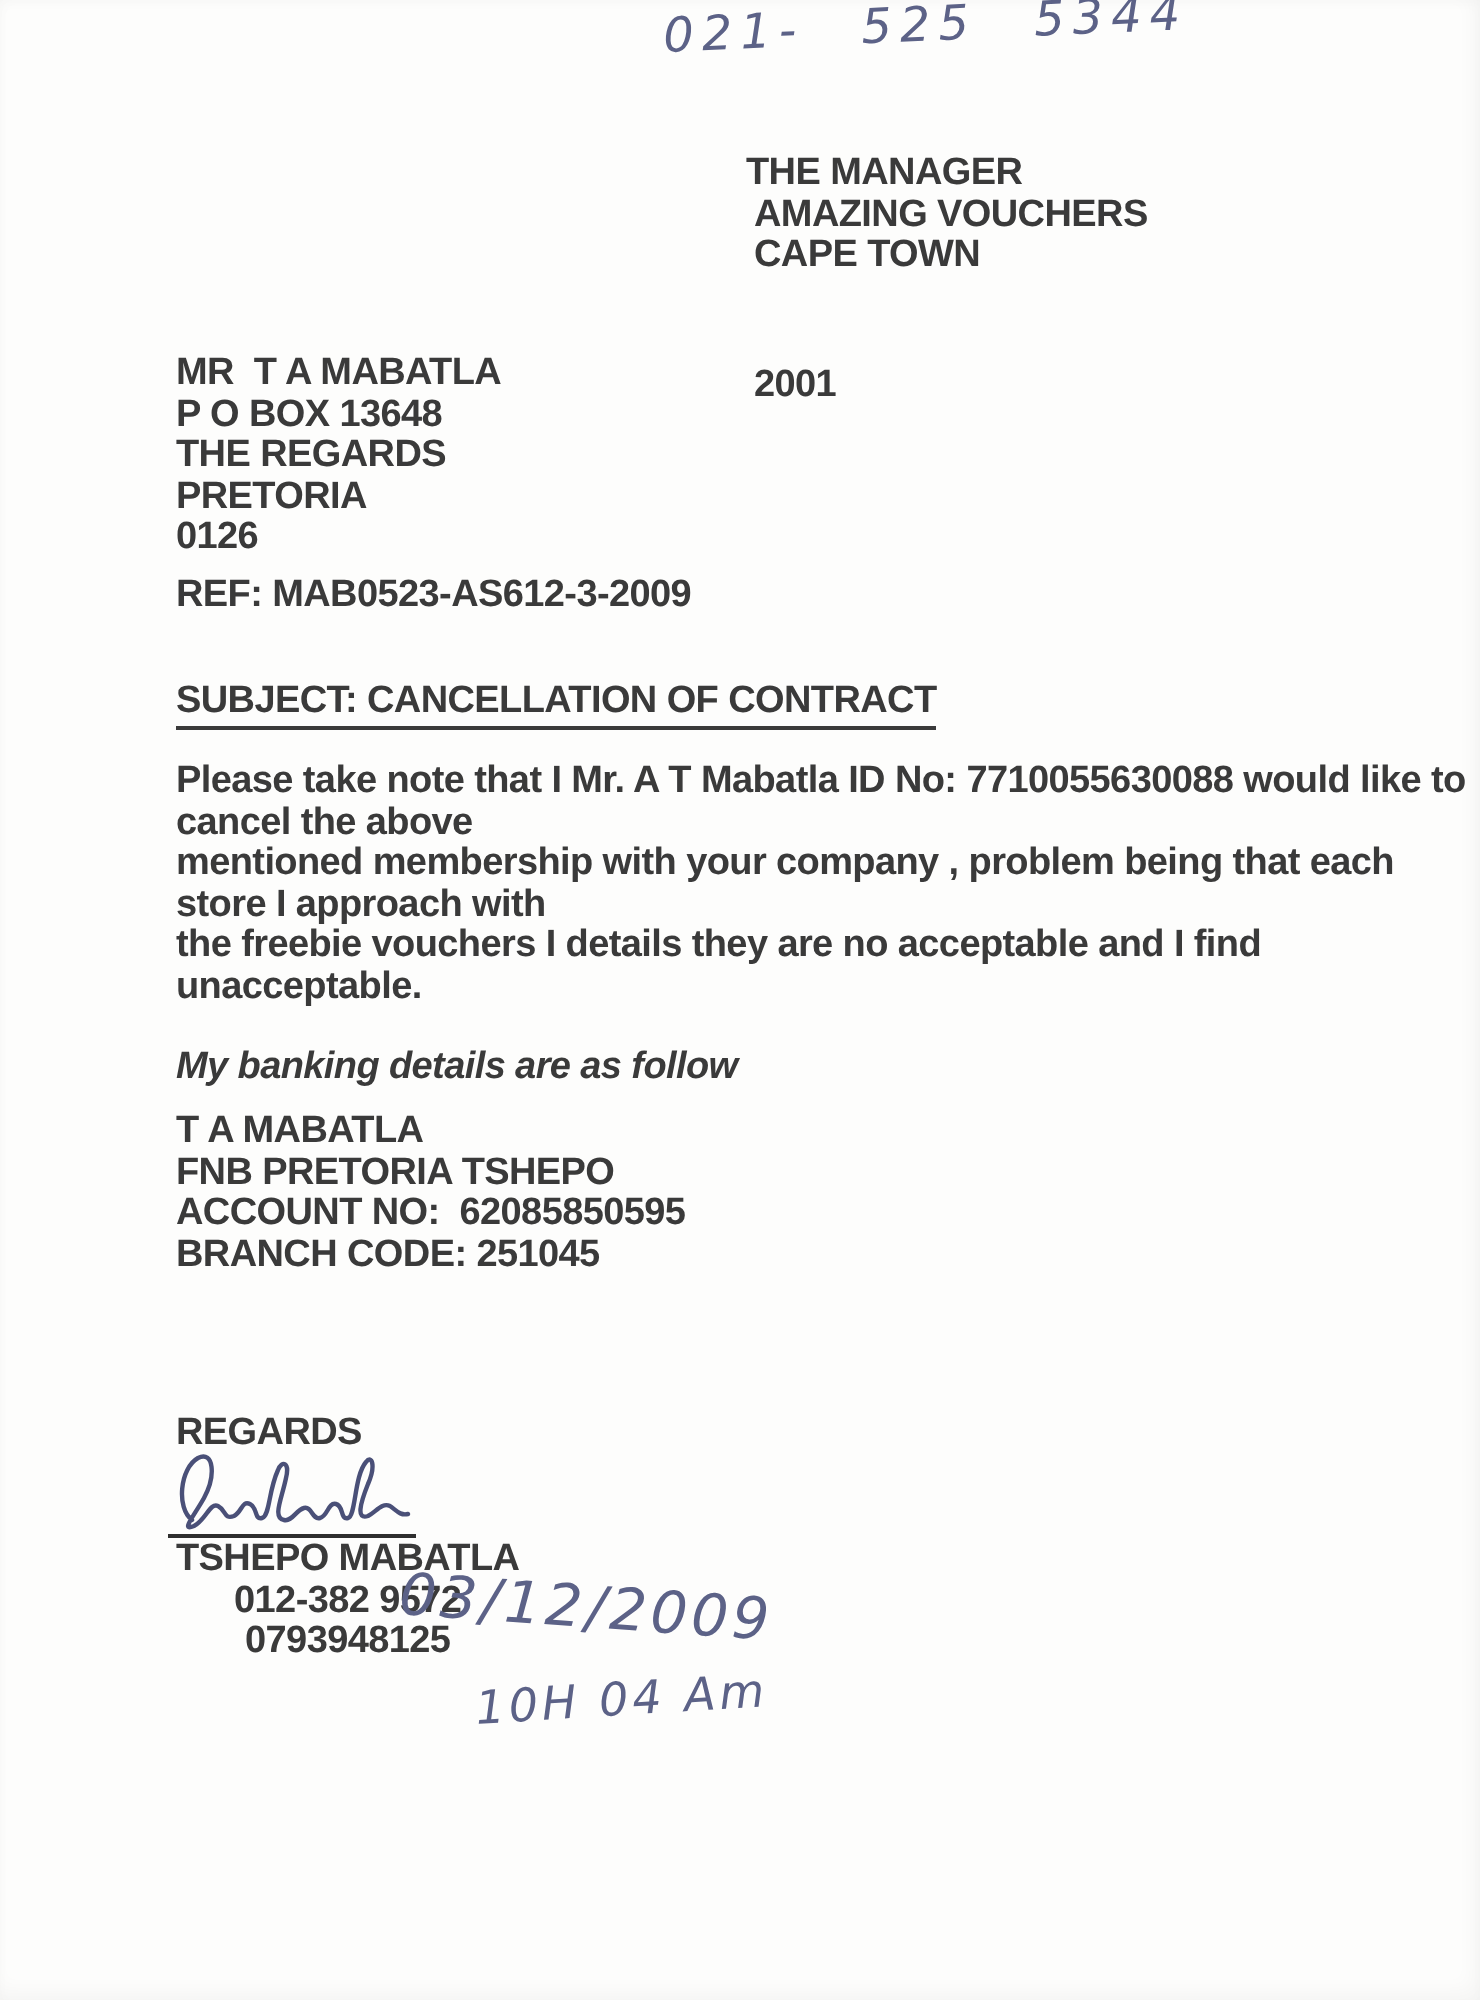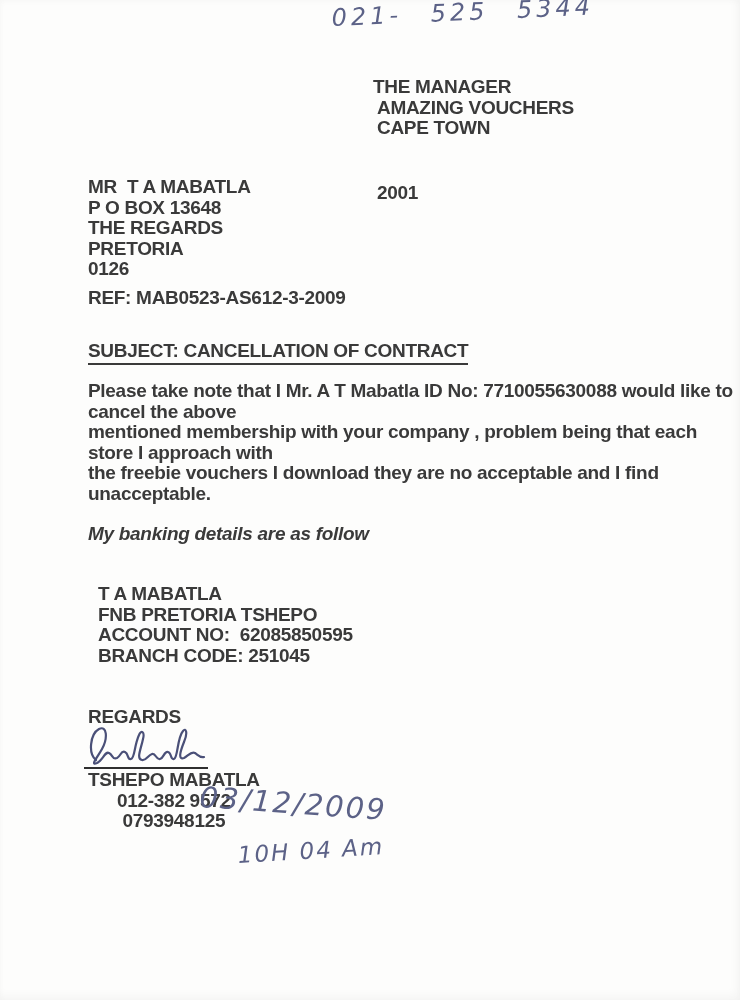--- a/index.html
+++ b/index.html
@@ -94,29 +94,29 @@
 
   <div class="abs typed" style="left:88px;top:288px;">REF: MAB0523-AS612-3-2009</div>
 
   <div class="abs" style="left:88px;top:341px;">
     <span class="typed underlined">SUBJECT: CANCELLATION OF CONTRACT</span>
   </div>
 
   <div class="abs" style="left:88px;top:381px;">
     <div class="typed">Please take note that I Mr. A T Mabatla ID No: 7710055630088 would like to cancel the above</div>
     <div class="typed">mentioned membership with your company , problem being that each store I approach with</div>
-    <div class="typed">the freebie vouchers I download they are no acceptable and I find unacceptable.</div>
+    <div class="typed">the freebie vouchers I details they are no acceptable and I find unacceptable.</div>
   </div>
 
   <div class="abs" style="left:88px;top:462px;">
   </div>
 
   <div class="abs typed" style="left:88px;top:524px;font-style:italic;">My banking details are as follow</div>
 
-  <div class="abs" style="left:88px;top:584px;margin-left:10px;">
+  <div class="abs" style="left:88px;top:556px;">
     <div class="typed">T A MABATLA</div>
     <div class="typed">FNB PRETORIA TSHEPO</div>
     <div class="typed">ACCOUNT NO:  62085850595</div>
     <div class="typed">BRANCH CODE: 251045</div>
   </div>
 
 
   <div class="abs typed" style="left:88px;top:707px;">REGARDS</div>
 
   <svg class="abs sig-svg" width="124" height="48" viewBox="0 0 124 48">

